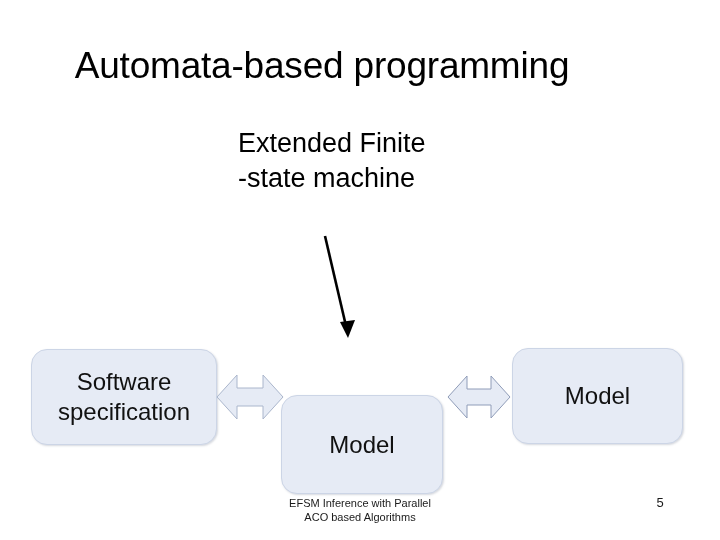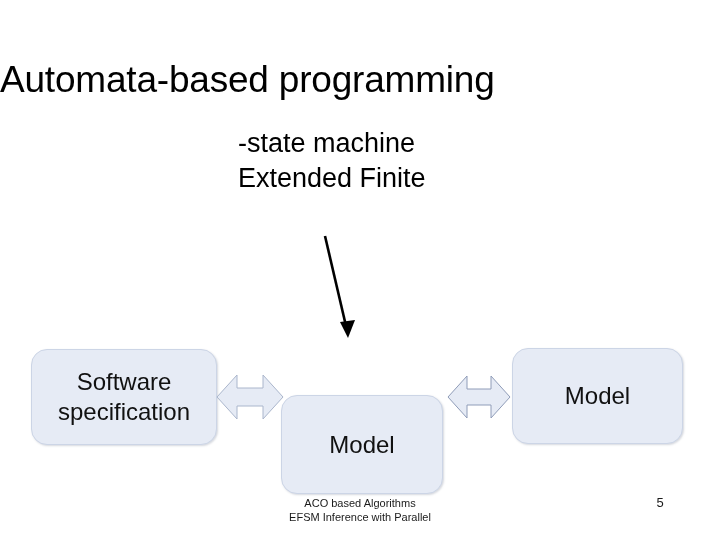--- a/index.html
+++ b/index.html
@@ -14,22 +14,23 @@
     background: #ffffff;
     overflow: hidden;
     font-family: "Liberation Sans", sans-serif;
     color: #000000;
   }
 
   
   #slide-title {
     position: absolute;
     left: 0;
-    top: 58px;
+    top: 44px;
     width: 644px;
+    text-align: center;
     font-size: 37px;
     line-height: 44px;
     font-weight: 400;
     letter-spacing: -0.2px;
     color: #000000;
     white-space: nowrap;
   }
 
   
   #caption-block {
@@ -149,22 +150,22 @@
   }
 </style>
 </head>
 <body>
 
 <div id="slide">
 
   <div id="slide-title">Automata-based programming</div>
 
   <div id="caption-block">
+    <span class="caption-line">Extended Finite</span>
     <span class="caption-line">-state machine</span>
-    <span class="caption-line">Extended Finite</span>
   </div>
 
   <svg id="pointer-arrow" viewBox="0 0 70 125">
     <line x1="20" y1="11" x2="41" y2="101" stroke="#000000" stroke-width="2.6" stroke-linecap="butt"></line>
     <polygon points="43,113 35,97 50,95" fill="#000000"></polygon>
   </svg>
 
   <div id="flow-diagram">
 
     <div class="flow-box" id="box-software-specification">
@@ -183,19 +184,19 @@
       <polygon points="4,31 23,10 23,23 47,23 47,10 66,31 47,52 47,39 23,39 23,52" fill="#e6ebf5" stroke="#8f9cb8" stroke-width="1"></polygon>
     </svg>
 
     <div class="flow-box" id="box-code">
       <span class="flow-box-label">Model</span>
     </div>
 
   </div>
 
   <div id="footer-note">
+    <span class="footer-line">EFSM Inference with Parallel</span>
     <span class="footer-line">ACO based Algorithms</span>
-    <span class="footer-line">EFSM Inference with Parallel</span>
   </div>
 
   <div id="page-number">5</div>
 
 </div>
 
 </body></html>

